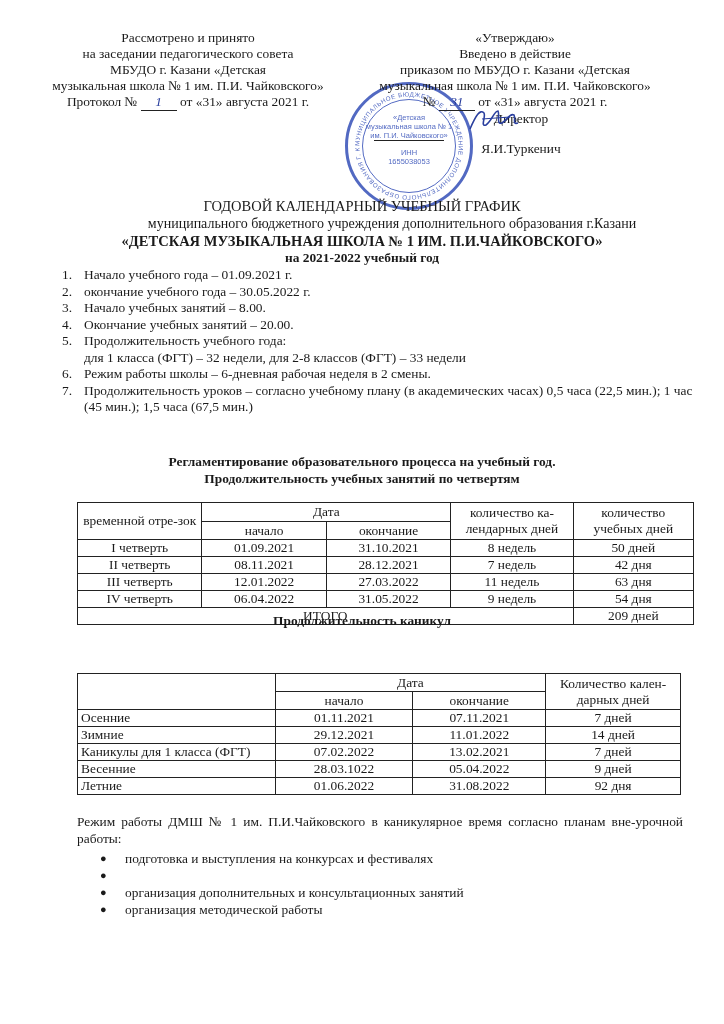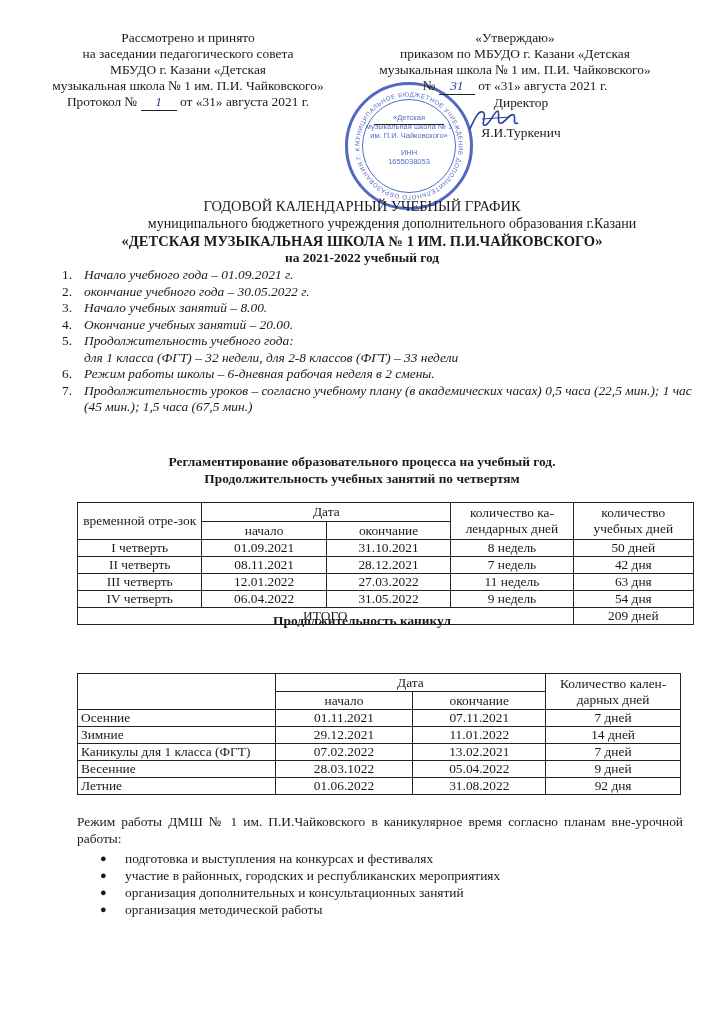--- a/index.html
+++ b/index.html
@@ -20,21 +20,21 @@
 
   .title { position: absolute; left: 0; width: 724px; text-align: center; }
   .t1 { top: 198px; font-weight: normal; font-size: 14.5px; }
   .t2 { top: 216px; font-size: 14px; padding-left: 60px; }
   .t3 { top: 233px; font-weight: bold; font-size: 14.5px; padding-left: -10px; }
   .t4 { top: 250px; font-weight: bold; font-size: 13.4px; }
 
   .numbered { position: absolute; left: 62px; top: 267px; width: 640px; list-style: none; font-size: 13.4px; line-height: 16.5px; }
   .numbered li { display: flex; }
   .numbered .num { width: 22px; flex: none; }
-  .numbered .txt { flex: 1; font-style: italic; }
+  .numbered .txt { flex: 1; }
 
   .section-title { position: absolute; left: 0; width: 724px; text-align: center; font-weight: bold; font-size: 13.4px; line-height: 17px; }
 
   table { position: absolute; border-collapse: collapse; font-size: 13.4px; }
   table td, table th { border: 1px solid #222; font-weight: normal; text-align: center; padding: 0 3px; line-height: 16px; }
   .t-quarters { left: 77px; top: 502px; width: 617px; }
   .t-holidays { left: 77px; top: 673px; width: 604px; }
   .t-holidays td.name { text-align: left; padding-left: 3px; }
 
   .rules-para { position: absolute; left: 77px; top: 813px; width: 606px; font-size: 13.4px; line-height: 17px; text-align: justify; }
@@ -72,20 +72,21 @@
     <div>музыкальная школа № 1</div>
     <div>им. П.И. Чайковского»</div>
     <div style="height:8px"></div>
     <div>ИНН</div>
     <div>1655038053</div>
   </div>
 </div>
 
 <div class="approval-right">
   <div>«Утверждаю»</div>
+  <div>Введено в действие</div>
   <div>приказом по МБУДО г. Казани «Детская</div>
   <div>музыкальная школа № 1 им. П.И. Чайковского»</div>
   <div>
     <span>№</span>
     <span class="underline-num">31</span>
     <span>от «31» августа 2021 г.</span>
   </div>
   <div class="director-row">
     <span>Директор</span>
     <span class="sign-line"></span>
@@ -247,21 +248,20 @@
 
 <div class="rules-para">Режим работы ДМШ № 1 им. П.И.Чайковского в каникулярное время согласно планам вне-урочной работы:</div>
 
 <ul class="bullets">
   <li>
       <span class="dot">●</span>
       <span>подготовка и выступления на конкурсах и фестивалях</span>
     </li>
   <li>
       <span class="dot">●</span>
-      <span>участие в районных, городских и республиканских мероприятиях</span>
     </li>
   <li>
       <span class="dot">●</span>
       <span>организация дополнительных и консультационных занятий</span>
     </li>
   <li>
       <span class="dot">●</span>
       <span>организация методической работы</span>
     </li>
 </ul>

